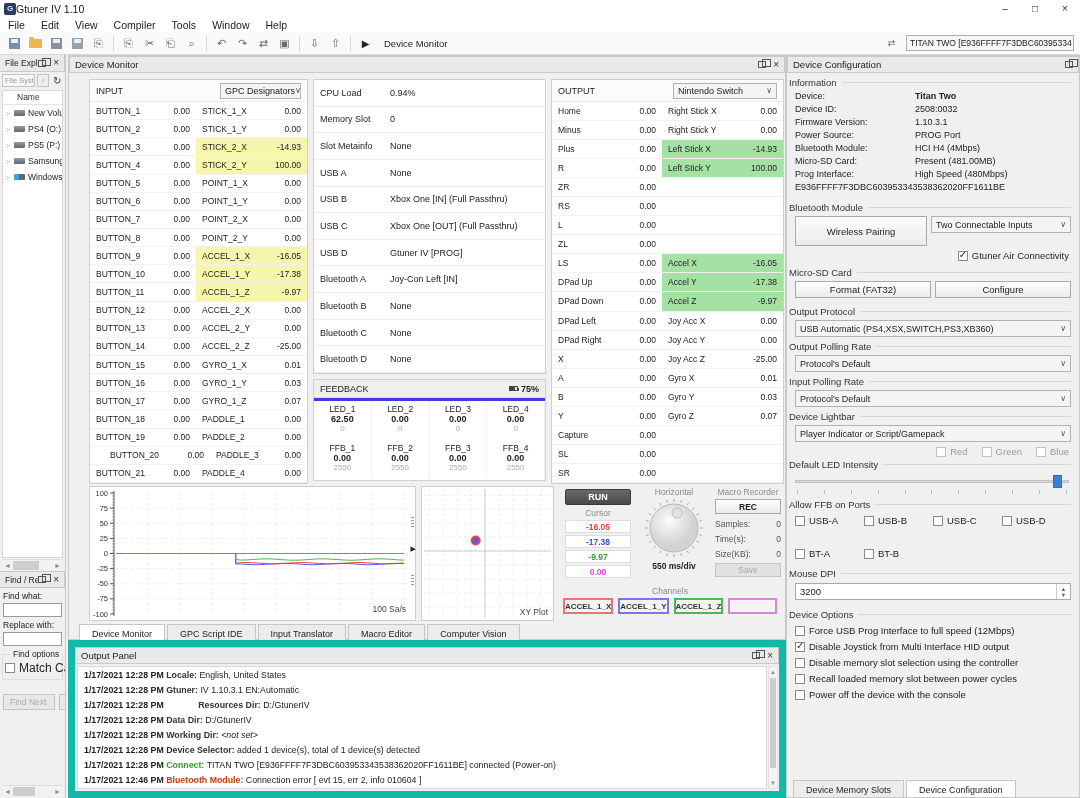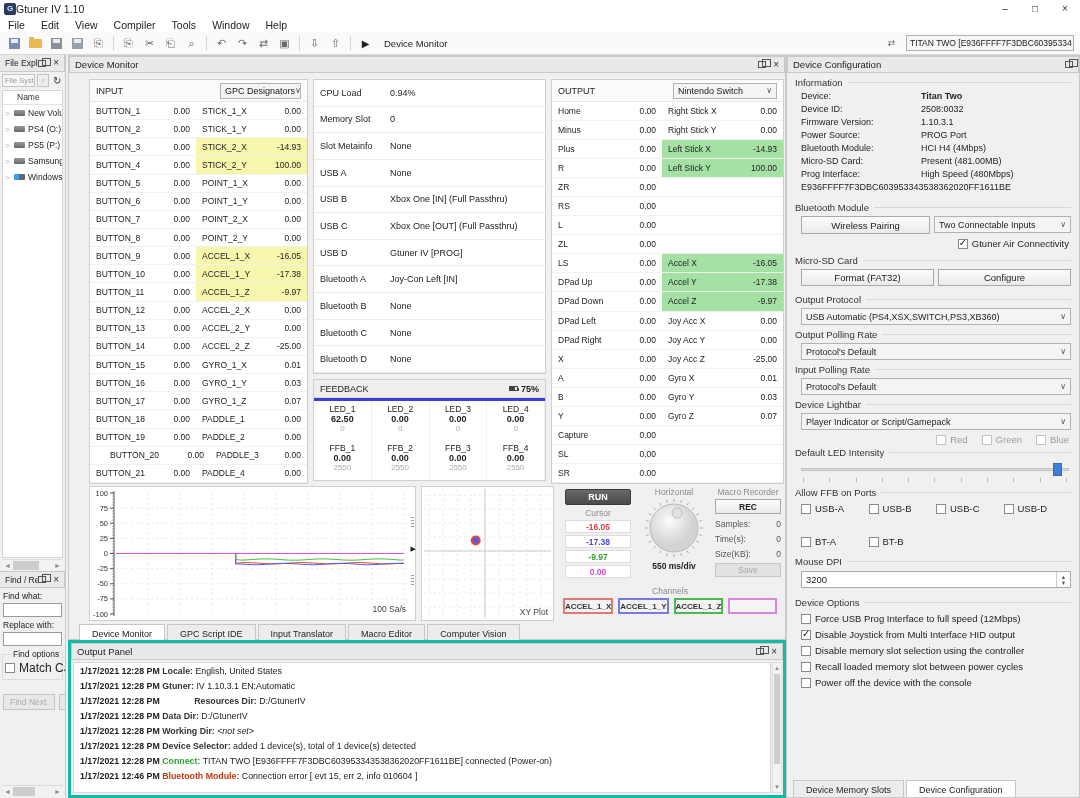--- a/index.html
+++ b/index.html
@@ -104,31 +104,31 @@
   .mrow .mv { margin-left:auto; color:#555; }
   #rec-btn { height:15px; margin:2px 0 2px 0; background:linear-gradient(#fdfdfd,#eaeaea); border:1px solid #a9a9a9; font-weight:bold; font-size:8.5px; display:flex; align-items:center; justify-content:center; }
   #save-btn { height:14px; margin-top:2px; background:#e2e2e2; border:1px solid #c6c6c6; color:#aaa; font-size:8.5px; display:flex; align-items:center; justify-content:center; }
   .chip { height:16px; flex:1; background:#f4f4f4; border:2px solid; font-size:8px; font-weight:bold; color:#333; display:flex; align-items:center; justify-content:center; white-space:nowrap; }
 
   #dm-tabs { position:absolute; left:10px; top:568px; height:17px; display:flex; gap:2px; }
   .tab { padding:1px 12px 0 12px; font-size:9px; color:#222; background:#ececec; border:1px solid #c6c6c6; border-bottom:none; display:flex; align-items:center; }
   .tab.active { background:#fff; height:17px; }
 
   
-  #out-panel { position:absolute; left:68px; top:640px; width:718px; height:158px; background:#f0f0f0; border:3px solid #14b8a6; }
+  #out-panel { position:absolute; left:68px; top:640px; width:718px; height:158px; background:#f0f0f0; border:7px solid #14b8a6; }
   #log { position:absolute; left:2px; right:12px; top:19px; bottom:2px; background:#fff; border:1px solid #d9d9d9; padding:3px 0 0 6px; overflow:hidden; }
   .log-line { height:15px; font-size:8.8px; white-space:nowrap; }
   .log-line b { font-weight:bold; }
   .vsb { position:absolute; right:1px; top:19px; bottom:2px; width:10px; background:#f3f3f3; border:1px solid #e0e0e0; }
   .vsb .ar { height:10px; font-size:6px; color:#8a8a8a; text-align:center; line-height:10px; }
   .vsb .thumb { position:absolute; left:1px; right:1px; top:11px; height:90px; background:#cdcdcd; }
 
   
   #dc-panel { position:absolute; left:786px; top:55px; width:294px; height:743px; background:#f0f0f0; border:1px solid #c9c9c9; }
-  #dc-body { position:absolute; left:0; right:0; top:17px; bottom:17px; padding:4px 8px 0 8px; overflow:hidden; }
+  #dc-body { position:absolute; left:0; right:0; top:17px; bottom:17px; padding:4px 8px 0 2px; overflow:hidden; }
   .info-row { display:flex; height:13px; font-size:9px; padding-left:6px; }
   .info-row .il { width:120px; flex:none; }
   .dc-btn-row { display:flex; gap:4px; margin:3px 0 0 6px; }
   .dc-dd { height:17px; margin:3px 0 4px 6px; }
   .rgb-row { display:flex; justify-content:flex-end; gap:14px; margin:4px 2px 2px 0; }
   .slider { position:relative; height:14px; margin:4px 2px 0 6px; }
   .slider .track { position:absolute; left:0; right:0; top:6px; height:3px; background:#d8d8d8; border:1px solid #c2c2c2; }
   .slider .th { position:absolute; top:1px; width:9px; height:13px; background:#3a80d6; border:1px solid #2f6db8; }
   .tickrow { display:flex; justify-content:space-between; margin:2px 4px 0 8px; }
   .tickrow i { width:1px; height:4px; background:#b8b8b8; }
@@ -1104,21 +1104,21 @@
           <span class="il">Prog Interface:</span>
           <span>High Speed (480Mbps)</span>
         </div>
       </div>
     <div style="font-size:9px;padding-left:6px;height:13px">E936FFFF7F3DBC603953343538362020FF1611BE</div>
 
     <div class="sec" style="margin-top:7px">
         <span>Bluetooth Module</span>
       </div>
     <div class="dc-btn-row">
-      <div class="btn" style="flex:1;height:18px">Wireless Pairing</div>
+      <div class="btn" style="flex:1;height:30px">Wireless Pairing</div>
       <div class="dd" style="flex:1;height:17px">
           <span>Two Connectable Inputs</span>
           <span class="chev">∨</span>
         </div>
     </div>
     <div style="display:flex;justify-content:flex-end;margin:4px 2px 0 0">
       <span class="cb checked">
           <span class="bx"></span>
           <span>Gtuner Air Connectivity</span>
         </span>

